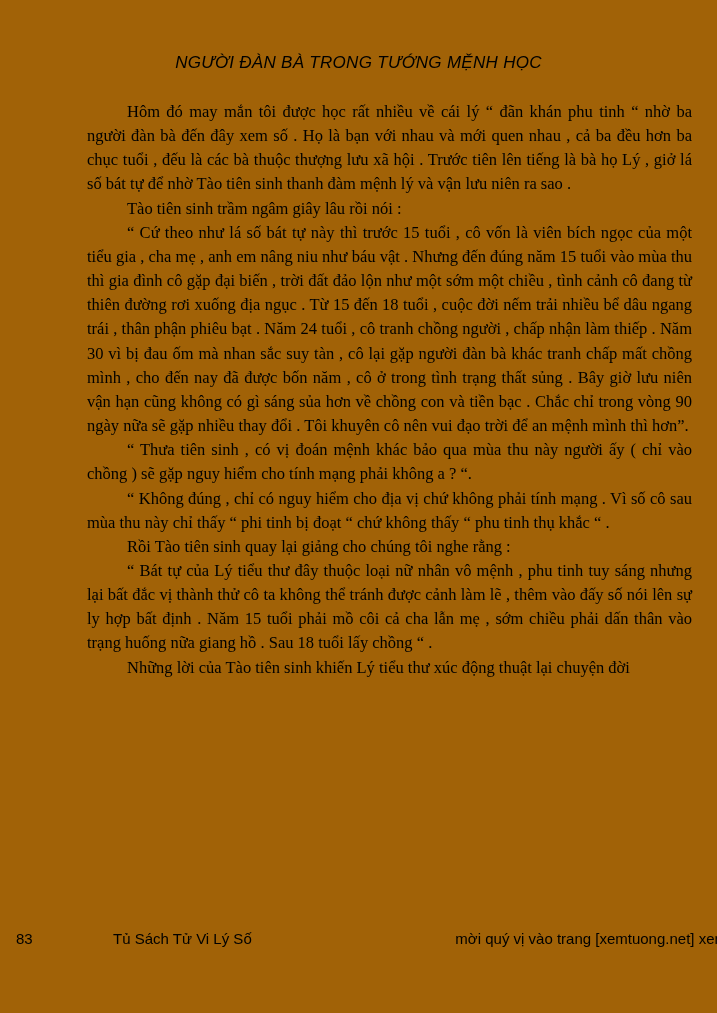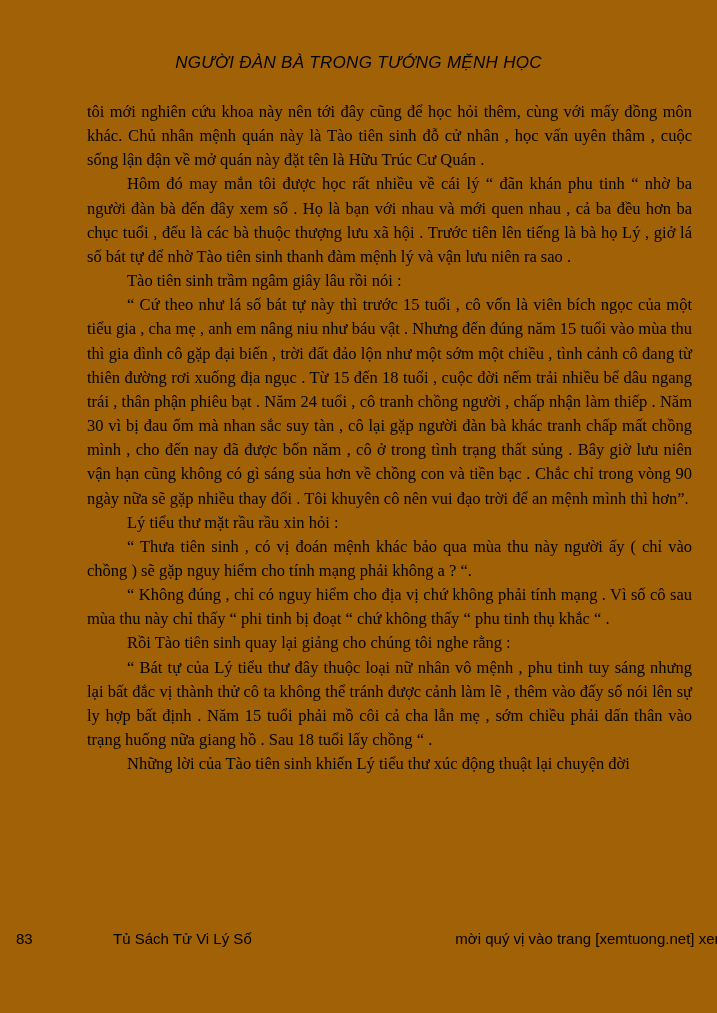--- a/index.html
+++ b/index.html
@@ -76,25 +76,23 @@
   }
 </style>
 </head>
 <body>
 
 <div class="page">
 
   <div class="page-title">NGƯỜI ĐÀN BÀ TRONG TƯỚNG MỆNH HỌC</div>
 
   <div class="content">
-    <p class="continuation">tôi mới nghiên cứu khoa này nên tới đây cũng để học hỏi thêm, cùng với mấy đồng môn khác. Chủ nhân mệnh quán này là Tào tiên sinh đỗ cử nhân , học vấn uyên thâm , cuộc sống lận đận về mở quán này đặt tên là Hữu Trúc Cư Quán .</p>
     <p>Hôm đó may mắn tôi được học rất nhiều về cái lý “ đãn khán phu tinh “ nhờ ba người đàn bà đến đây xem số . Họ là bạn với nhau và mới quen nhau , cả ba đều hơn ba chục tuổi , đếu là các bà thuộc thượng lưu xã hội . Trước tiên lên tiếng là bà họ Lý , giở lá số bát tự để nhờ Tào tiên sinh thanh đàm mệnh lý và vận lưu niên ra sao .</p>
     <p>Tào tiên sinh trầm ngâm giây lâu rồi nói :</p>
     <p>“ Cứ theo như lá số bát tự này thì trước 15 tuổi , cô vốn là viên bích ngọc của một tiểu gia , cha mẹ , anh em nâng niu như báu vật . Nhưng đến đúng năm 15 tuổi vào mùa thu thì gia đình cô gặp đại biến , trời đất đảo lộn như một sớm một chiều , tình cảnh cô đang từ thiên đường rơi xuống địa ngục . Từ 15 đến 18 tuổi , cuộc đời nếm trải nhiều bể dâu ngang trái , thân phận phiêu bạt . Năm 24 tuổi , cô tranh chồng người , chấp nhận làm thiếp . Năm 30 vì bị đau ốm mà nhan sắc suy tàn , cô lại gặp người đàn bà khác tranh chấp mất chồng mình , cho đến nay đã được bốn năm , cô ở trong tình trạng thất sủng . Bây giờ lưu niên vận hạn cũng không có gì sáng sủa hơn về chồng con và tiền bạc . Chắc chỉ trong vòng 90 ngày nữa sẽ gặp nhiều thay đổi . Tôi khuyên cô nên vui đạo trời để an mệnh mình thì hơn”.</p>
-    <p>Lý tiểu thư mặt rầu rầu xin hỏi :</p>
     <p>“ Thưa tiên sinh , có vị đoán mệnh khác bảo qua mùa thu này người ấy ( chỉ vào chồng ) sẽ gặp nguy hiểm cho tính mạng phải không a ? “.</p>
     <p>“ Không đúng , chỉ có nguy hiểm cho địa vị chứ không phải tính mạng . Vì số cô sau mùa thu này chỉ thấy “ phi tinh bị đoạt “ chứ không thấy “ phu tinh thụ khắc “ .</p>
     <p>Rồi Tào tiên sinh quay lại giảng cho chúng tôi nghe rằng :</p>
     <p>“ Bát tự của Lý tiểu thư đây thuộc loại nữ nhân vô mệnh , phu tinh tuy sáng nhưng lại bất đắc vị thành thử cô ta không thể tránh được cảnh làm lẽ , thêm vào đấy số nói lên sự ly hợp bất định . Năm 15 tuổi phải mồ côi cả cha lẫn mẹ , sớm chiều phải dấn thân vào trạng huống nữa giang hồ . Sau 18 tuổi lấy chồng “ .</p>
     <p>Những lời của Tào tiên sinh khiến Lý tiểu thư xúc động thuật lại chuyện đời</p>
   </div>
 
   <div class="footer">
     <span class="footer-left">Tủ Sách Tử Vi Lý Số</span>
     <span class="footer-center">83</span>

